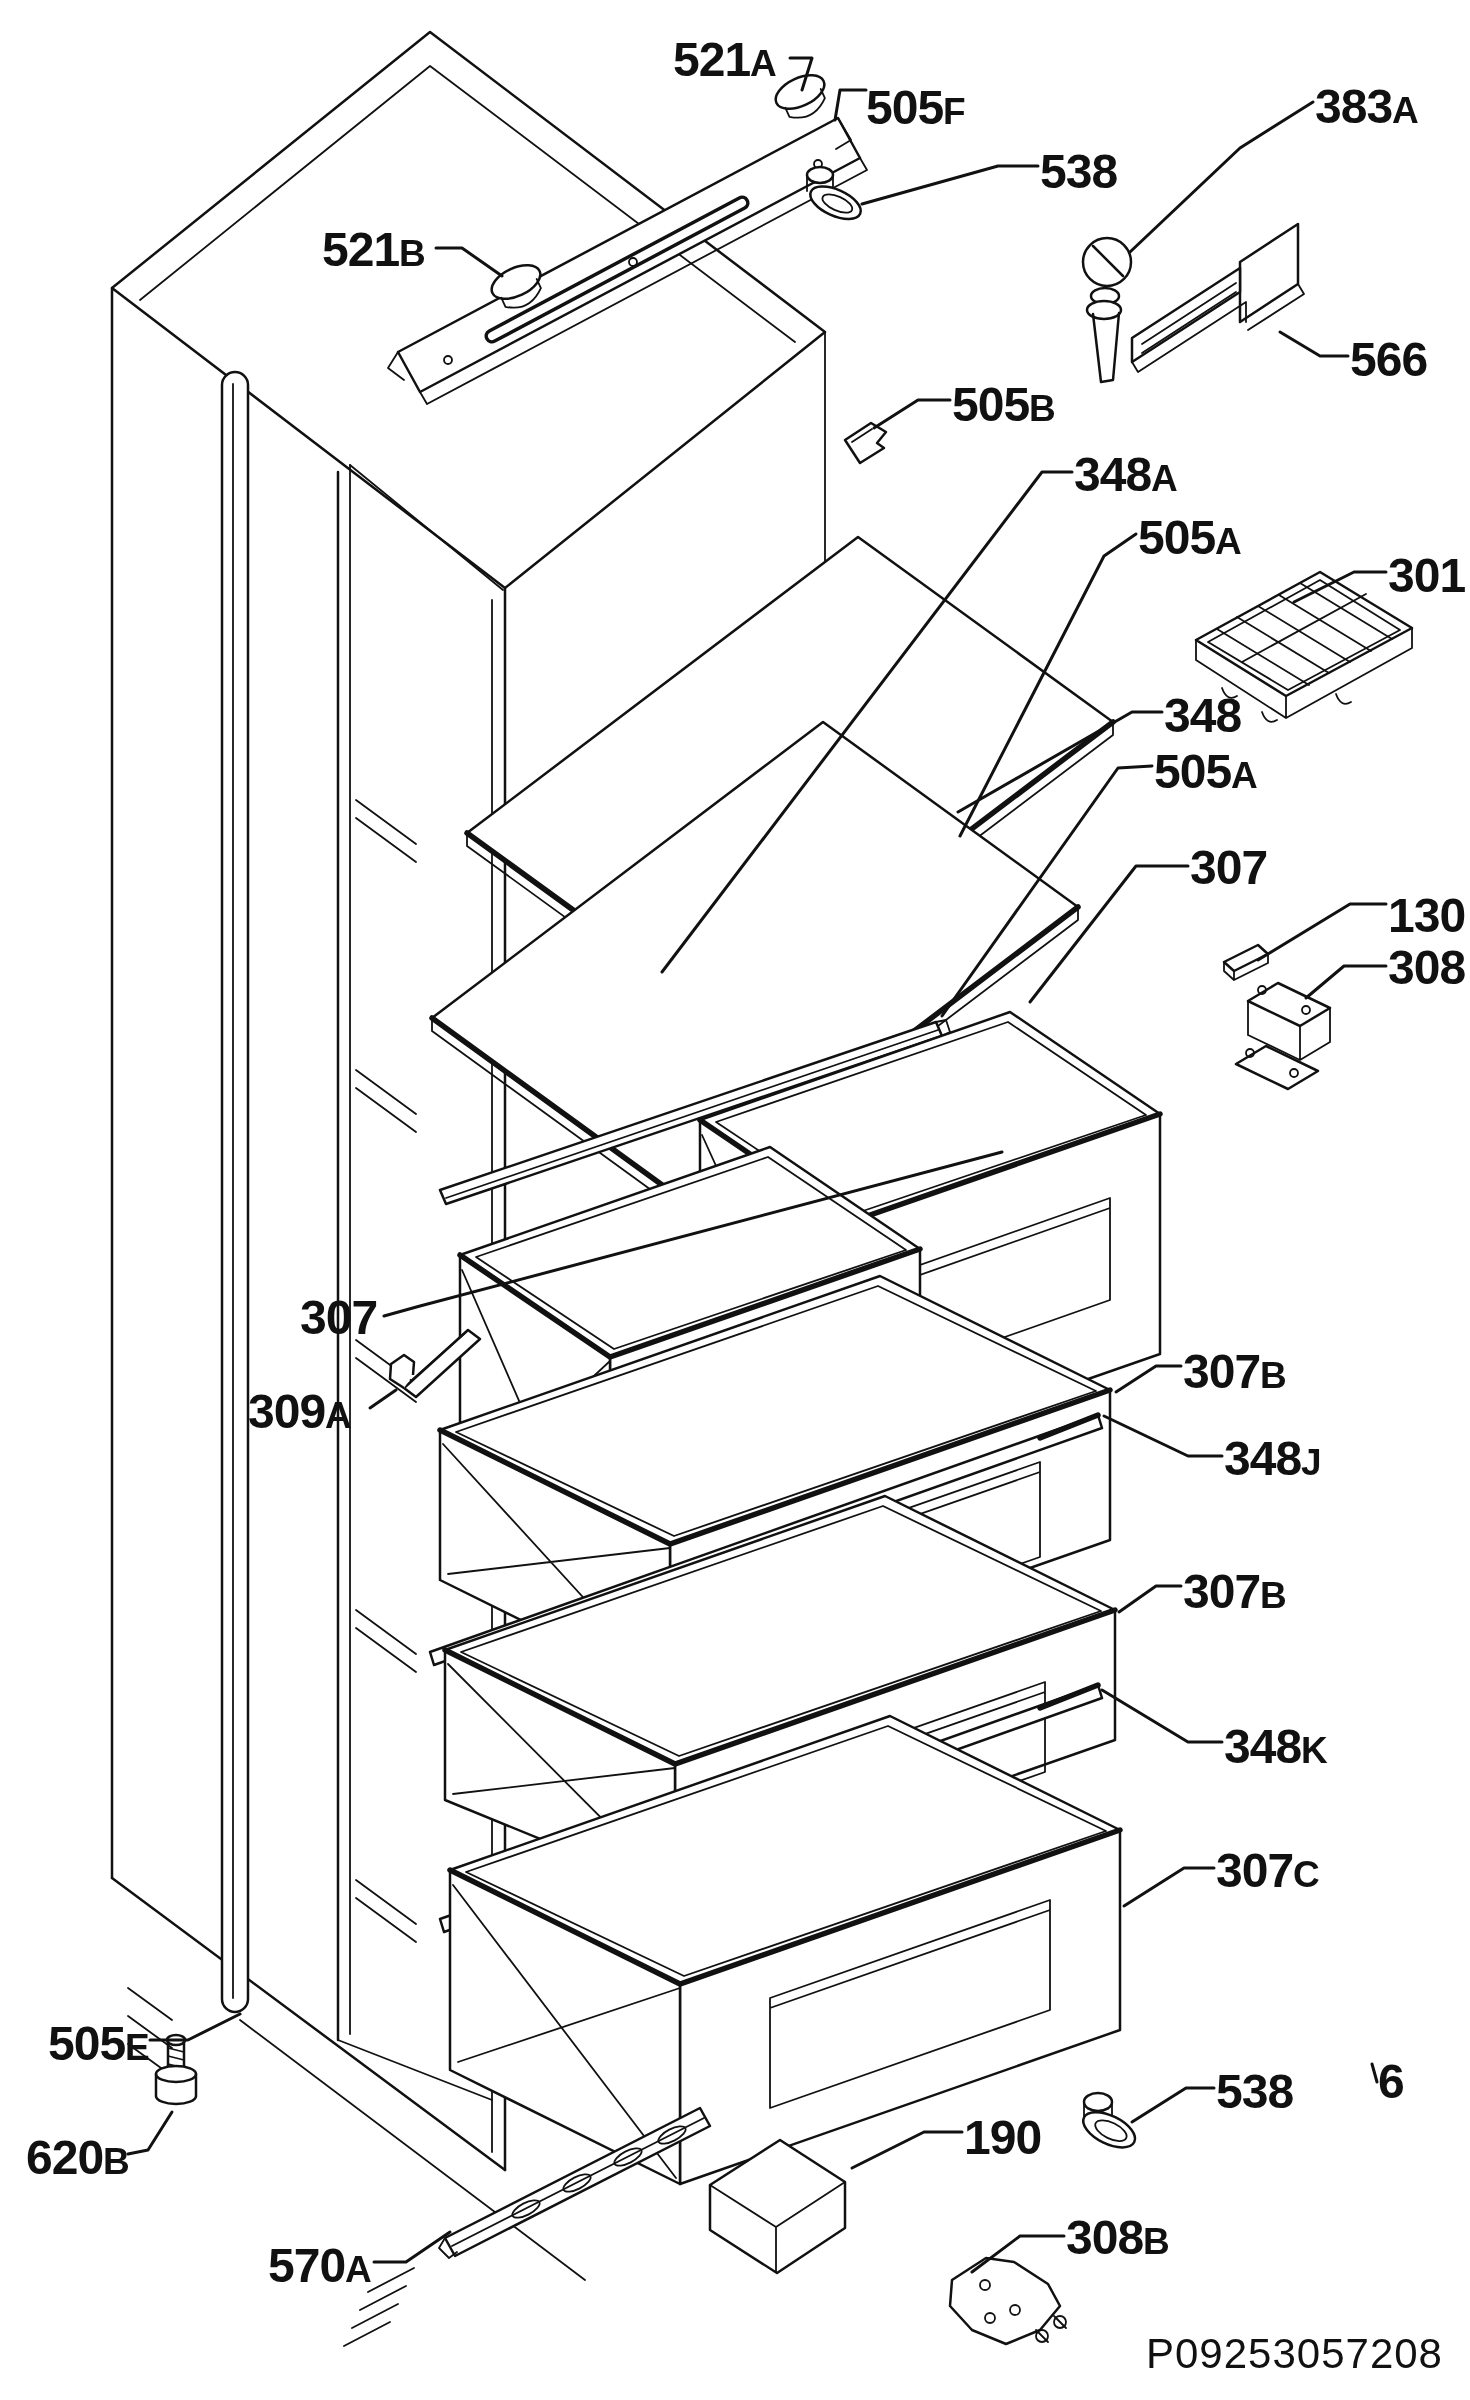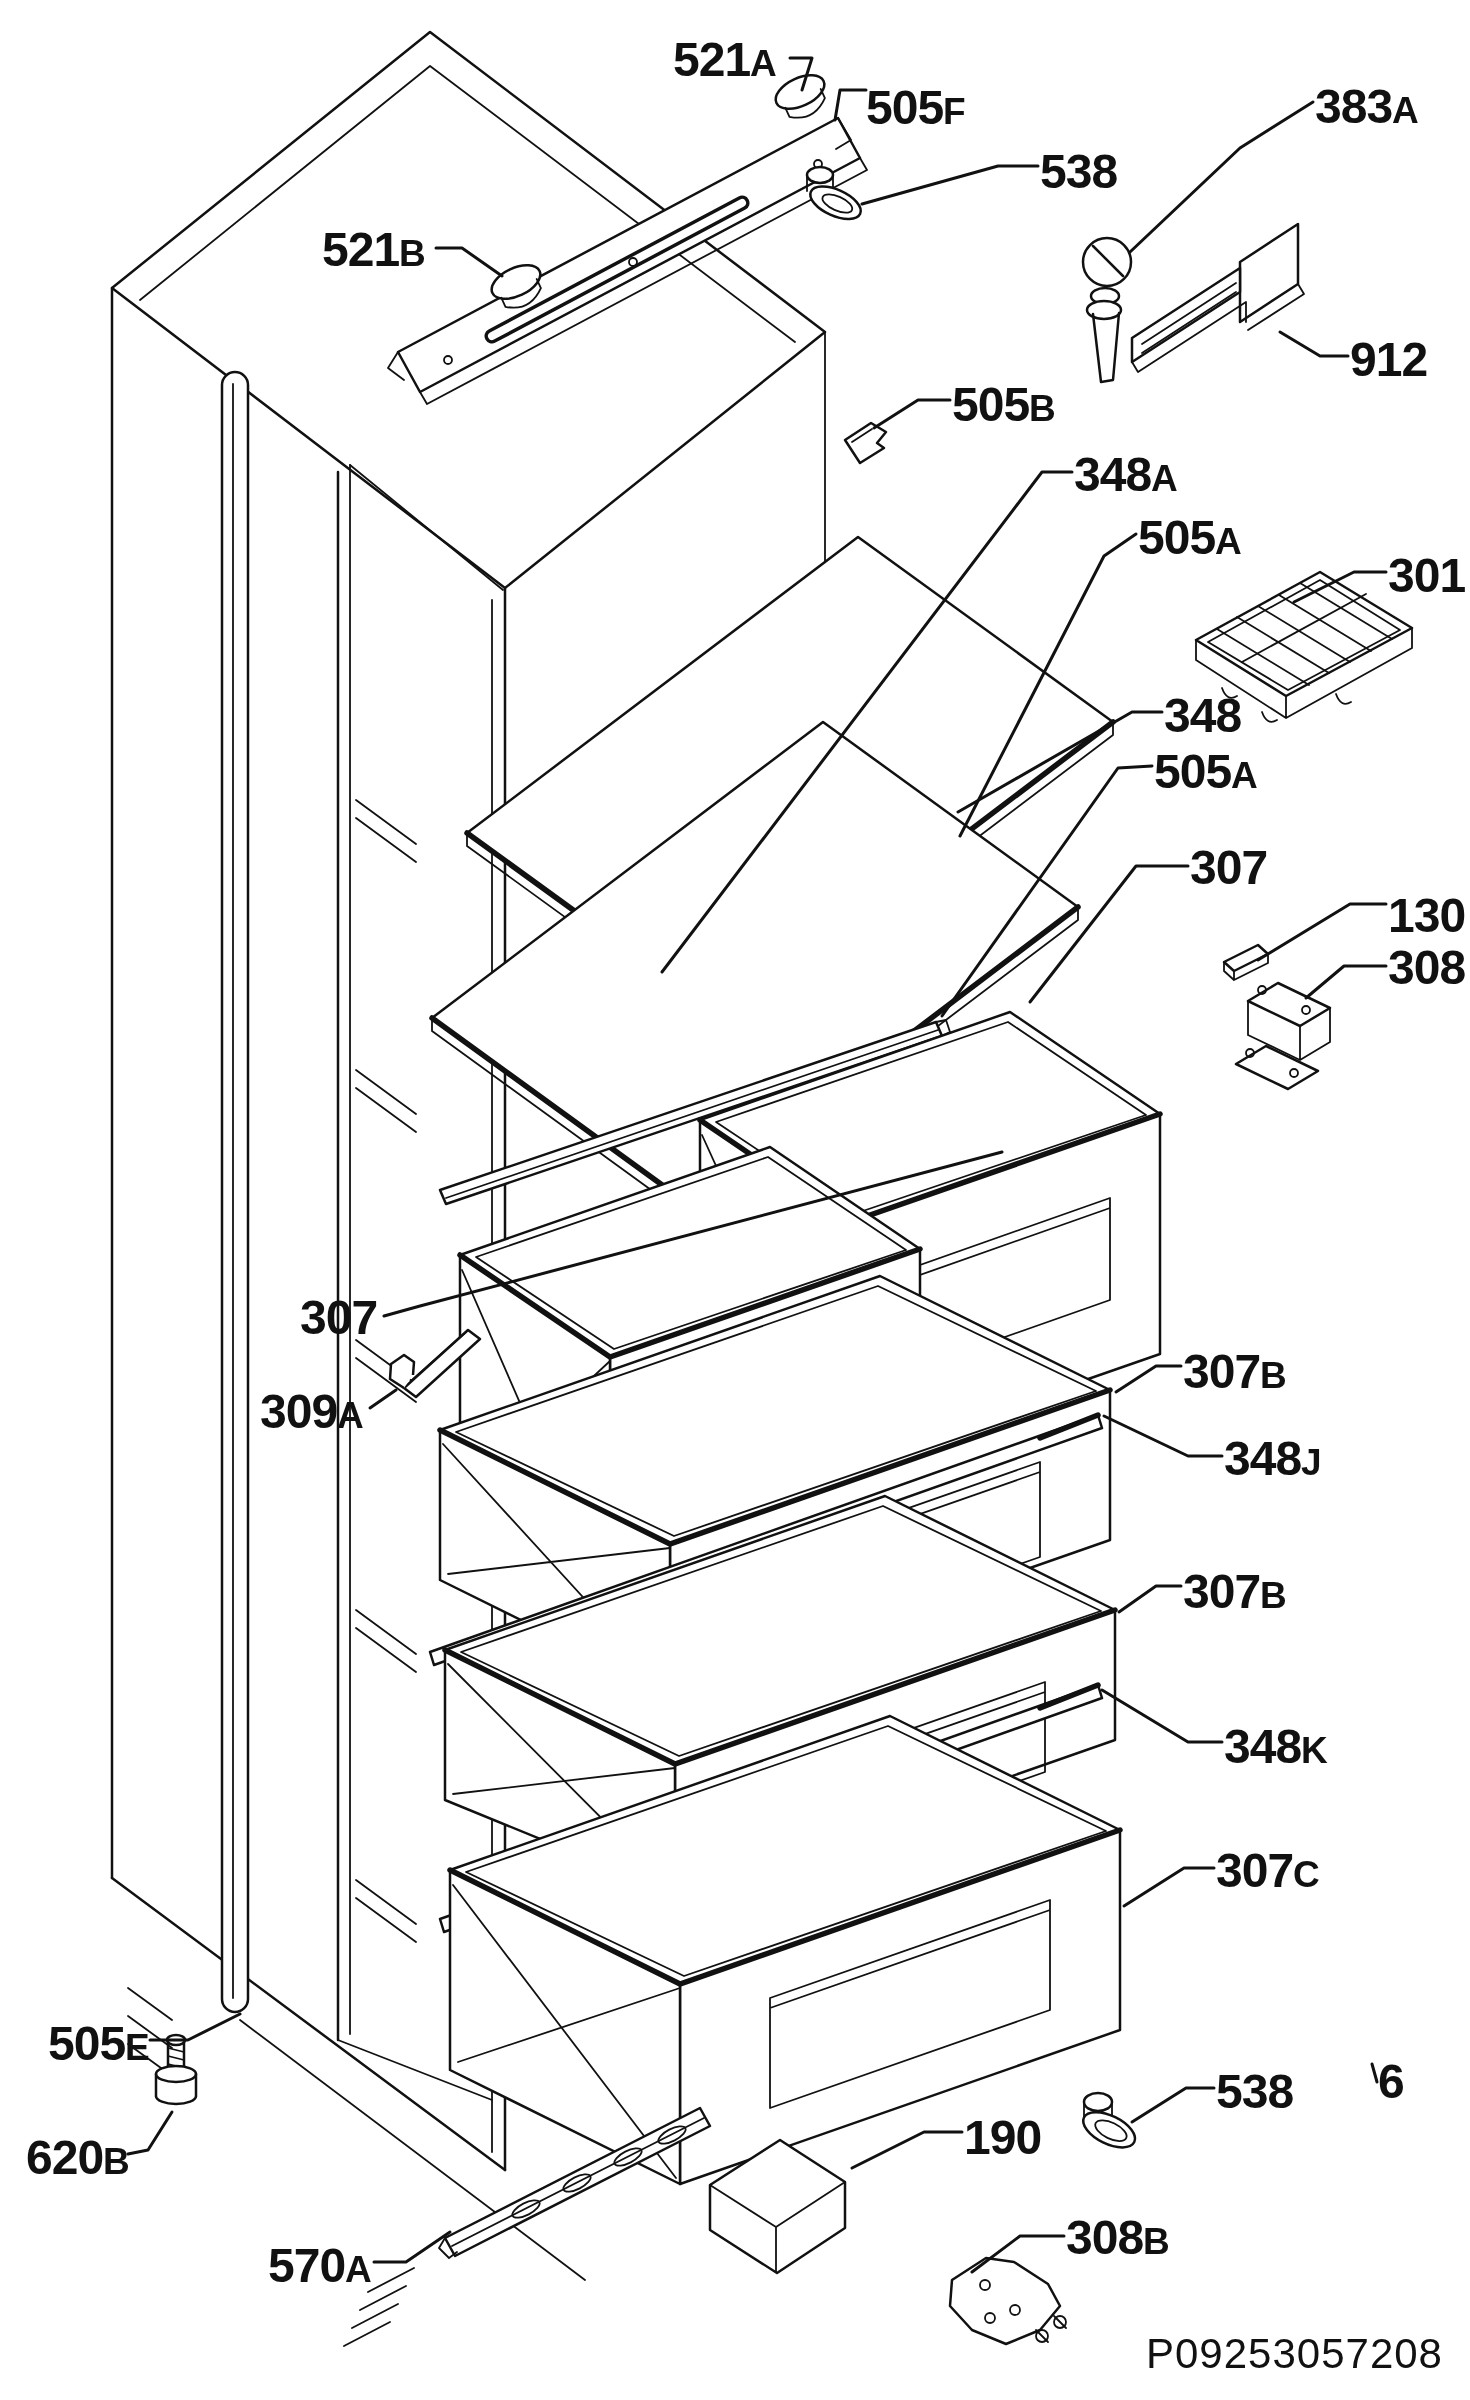--- a/index.html
+++ b/index.html
@@ -283,32 +283,32 @@
     <polyline points="374,2262 406,2262 450,2232"></polyline>
     <polyline points="1064,2236 1020,2236 972,2272"></polyline>
   </g>
 </svg>
 
   <div class="callout" style="left:673px;top:36px"><span class="n">521</span><span class="s">A</span></div>
   <div class="callout" style="left:866px;top:84px"><span class="n">505</span><span class="s">F</span></div>
   <div class="callout" style="left:1315px;top:83px"><span class="n">383</span><span class="s">A</span></div>
   <div class="callout" style="left:1040px;top:148px"><span class="n">538</span><span class="s"></span></div>
   <div class="callout" style="left:322px;top:226px"><span class="n">521</span><span class="s">B</span></div>
-  <div class="callout" style="left:1350px;top:336px"><span class="n">912</span><span class="s"></span></div>
+  <div class="callout" style="left:1350px;top:336px"><span class="n">566</span><span class="s"></span></div>
   <div class="callout" style="left:952px;top:381px"><span class="n">505</span><span class="s">B</span></div>
   <div class="callout" style="left:1074px;top:451px"><span class="n">348</span><span class="s">A</span></div>
   <div class="callout" style="left:1138px;top:514px"><span class="n">505</span><span class="s">A</span></div>
   <div class="callout" style="left:1388px;top:552px"><span class="n">301</span><span class="s"></span></div>
   <div class="callout" style="left:1164px;top:692px"><span class="n">348</span><span class="s"></span></div>
   <div class="callout" style="left:1154px;top:748px"><span class="n">505</span><span class="s">A</span></div>
   <div class="callout" style="left:1190px;top:844px"><span class="n">307</span><span class="s"></span></div>
   <div class="callout" style="left:1388px;top:892px"><span class="n">130</span><span class="s"></span></div>
   <div class="callout" style="left:1388px;top:944px"><span class="n">308</span><span class="s"></span></div>
   <div class="callout" style="left:300px;top:1294px"><span class="n">307</span><span class="s"></span></div>
-  <div class="callout" style="left:260px;top:1388px"><span class="n">309</span><span class="s">A</span></div>
+  <div class="callout" style="left:248px;top:1388px"><span class="n">309</span><span class="s">A</span></div>
   <div class="callout" style="left:1183px;top:1348px"><span class="n">307</span><span class="s">B</span></div>
   <div class="callout" style="left:1224px;top:1435px"><span class="n">348</span><span class="s">J</span></div>
   <div class="callout" style="left:1183px;top:1568px"><span class="n">307</span><span class="s">B</span></div>
   <div class="callout" style="left:1224px;top:1723px"><span class="n">348</span><span class="s">K</span></div>
   <div class="callout" style="left:1216px;top:1847px"><span class="n">307</span><span class="s">C</span></div>
   <div class="callout" style="left:48px;top:2020px"><span class="n">505</span><span class="s">E</span></div>
   <div class="callout" style="left:26px;top:2134px"><span class="n">620</span><span class="s">B</span></div>
   <div class="callout" style="left:1216px;top:2068px"><span class="n">538</span><span class="s"></span></div>
   <div class="callout" style="left:964px;top:2114px"><span class="n">190</span><span class="s"></span></div>
   <div class="callout" style="left:268px;top:2242px"><span class="n">570</span><span class="s">A</span></div>

